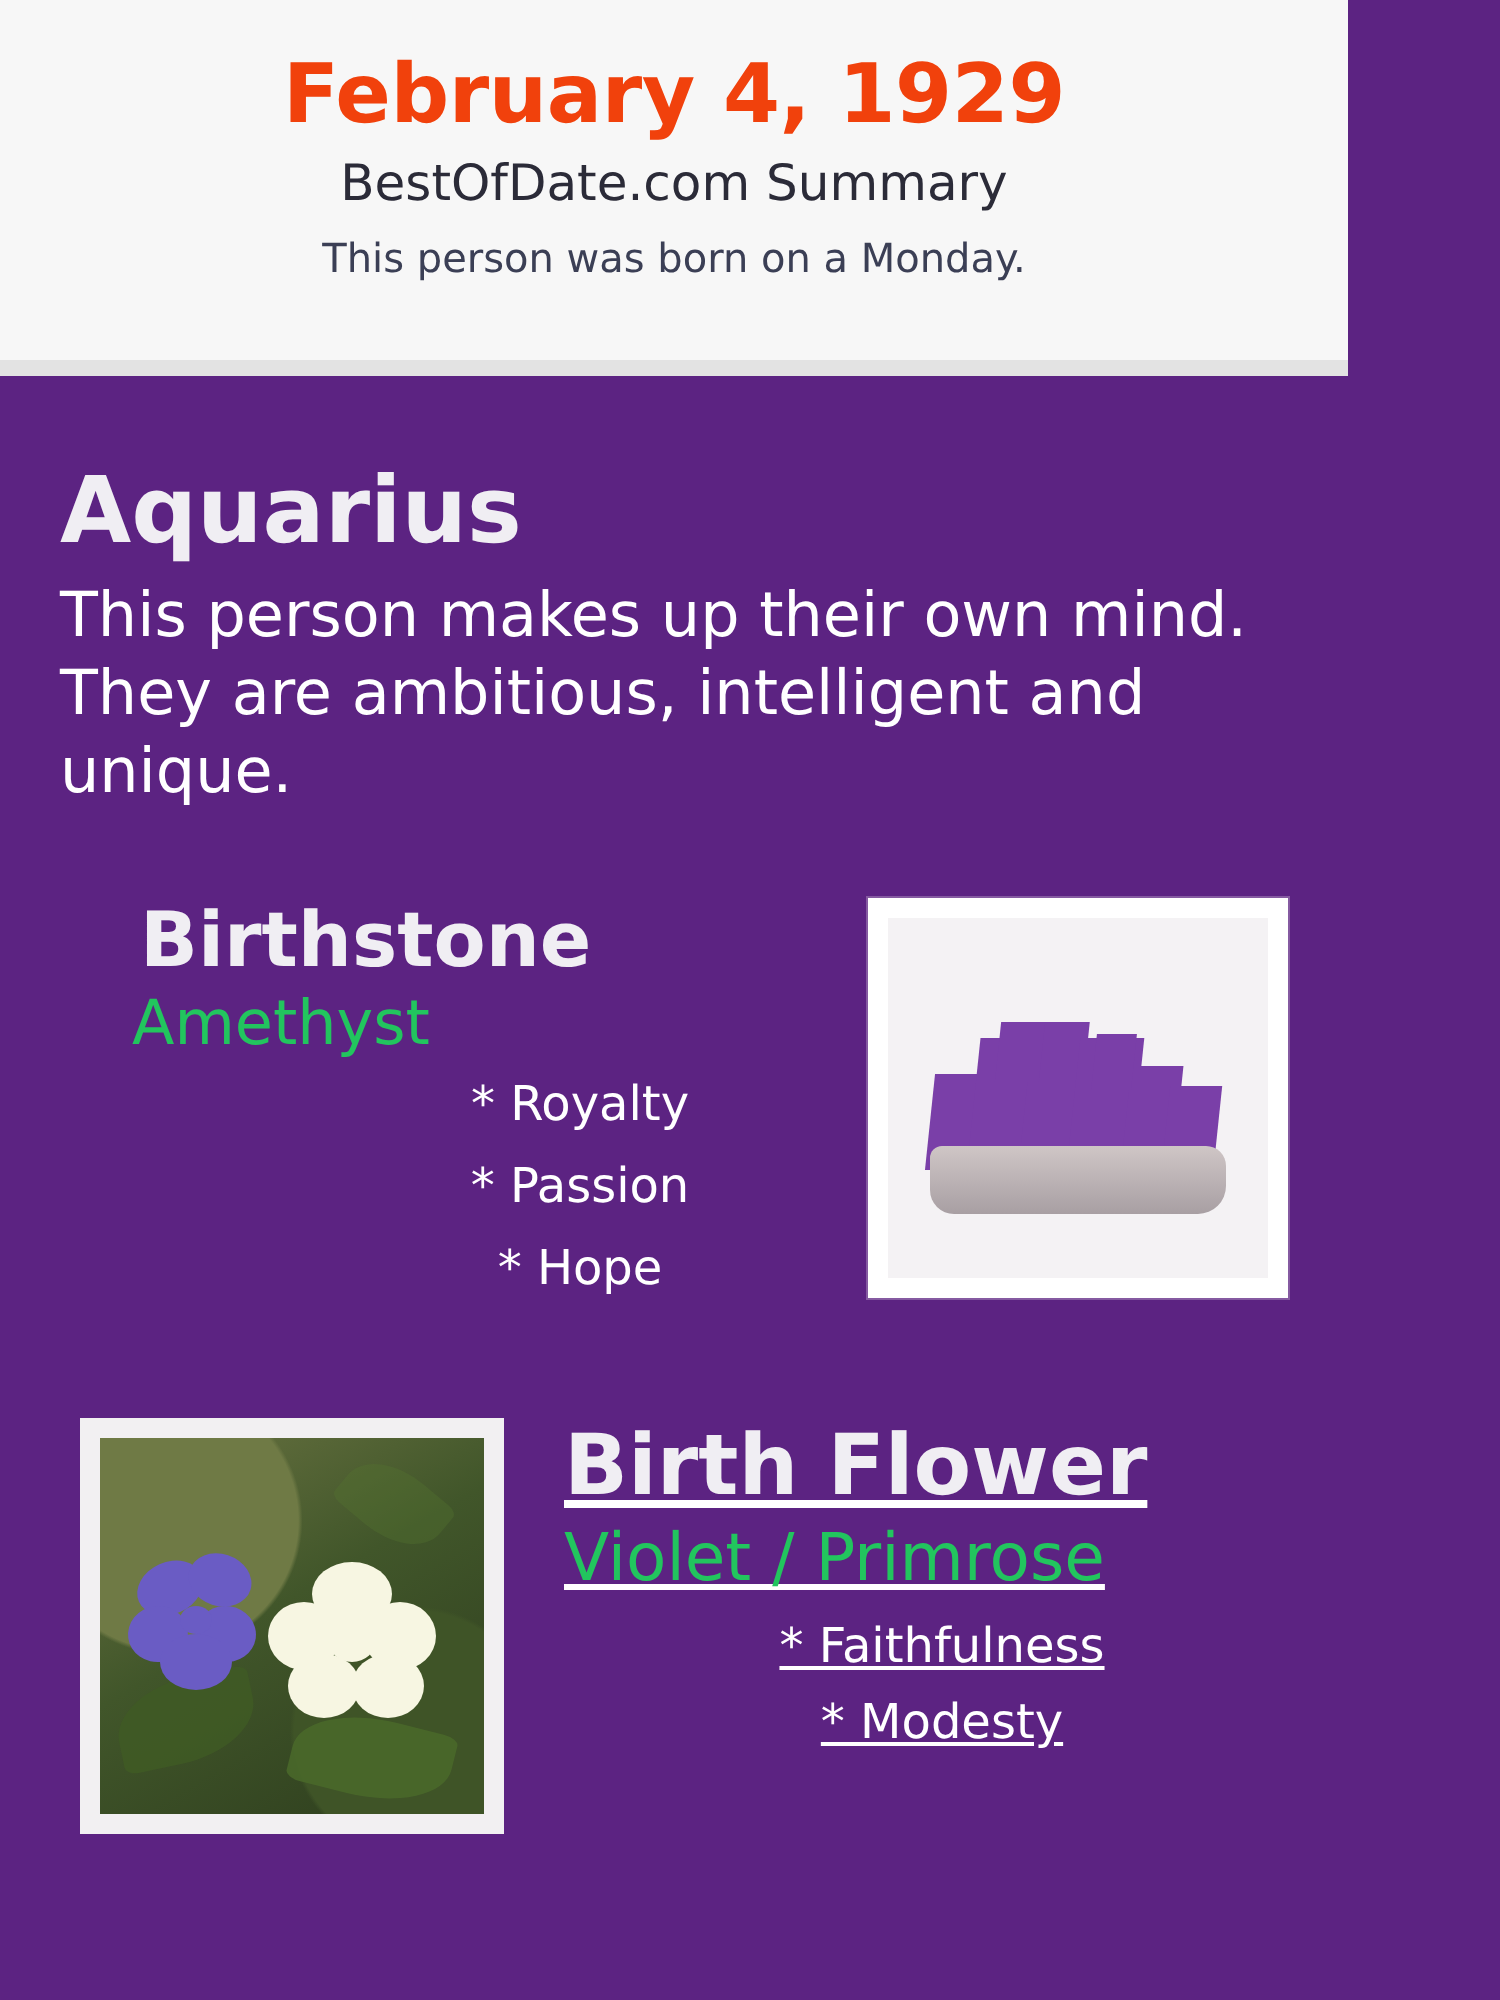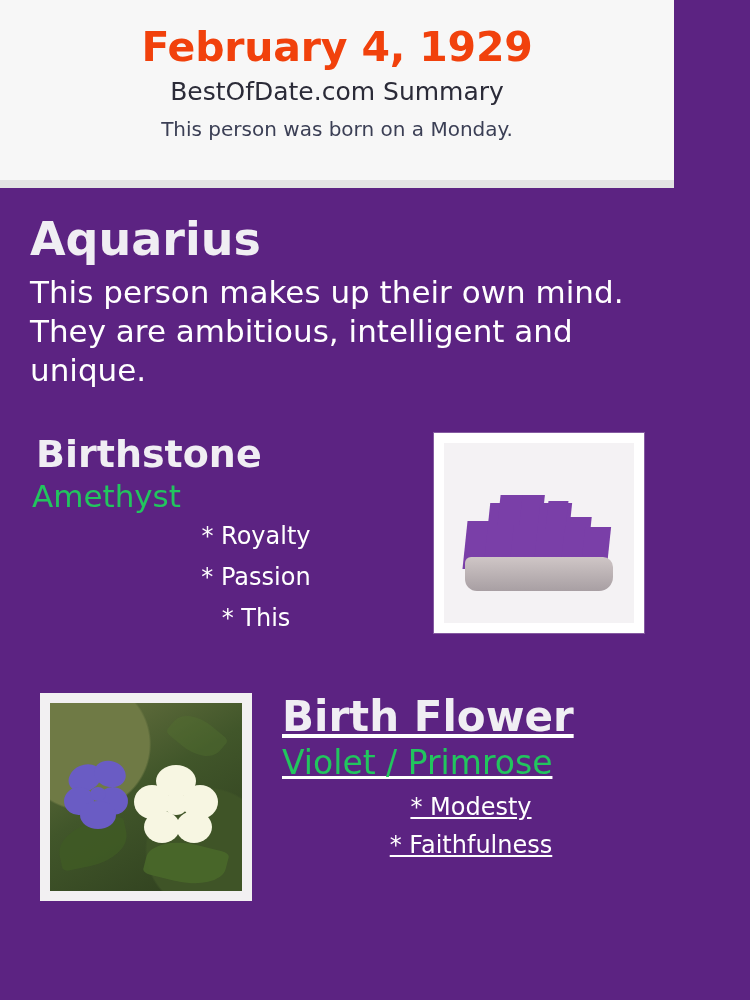--- a/index.html
+++ b/index.html
@@ -63,39 +63,40 @@
     padding: 26px 30px 20px 30px;
     box-sizing: border-box;
     color: #ffffff;
     position: relative;
   }
 
   .zodiac-title {
     font-size: 46px;
     font-weight: bold;
     color: #f0eef3;
-    margin: 0 0 8px 0;
+    margin: 16px 0 8px 0;
     line-height: 1.1;
   }
   .zodiac-desc {
     font-size: 31px;
     line-height: 1.27;
     color: #ffffff;
     margin: 0;
     max-width: 660px;
   }
 
   
   .stone-section {
     margin-top: 42px;
     position: relative;
     min-height: 230px;
   }
   .stone-text {
     width: 450px;
+    margin-left: 34px;
   }
   .section-title {
     font-size: 38px;
     font-weight: bold;
     color: #f0eef3;
     margin: 0 0 2px 6px;
     line-height: 1.15;
   }
   .section-sub {
     font-size: 31px;
@@ -292,21 +293,21 @@
     <h2 class="zodiac-title">Aquarius</h2>
     <p class="zodiac-desc">This person makes up their own mind. They are ambitious, intelligent and unique.</p>
 
     <div class="stone-section">
       <div class="stone-text">
         <h3 class="section-title">Birthstone</h3>
         <div class="section-sub">Amethyst</div>
         <ul class="bullets">
           <li>* Royalty</li>
           <li>* Passion</li>
-          <li>* This</li>
+          <li>* Hope</li>
         </ul>
       </div>
 
       <div class="stone-img-frame">
         <div class="stone-img">
           <div class="amethyst">
             <div class="am-crystals">
               <i class="c1"></i>
                 <i class="c2"></i>
                 <i class="c3"></i>
@@ -345,20 +346,20 @@
               <span class="p5"></span>
               <span class="p-center"></span>
           </div>
         </div>
       </div>
 
       <div class="flower-text">
         <h3 class="section-title">Birth Flower</h3>
         <div class="section-sub">Violet / Primrose</div>
         <ul class="bullets">
+          <li>* Faithfulness</li>
           <li>* Modesty</li>
-          <li>* Faithfulness</li>
         </ul>
       </div>
     </div>
 
   </div>
 </div>
 
 </body></html>

